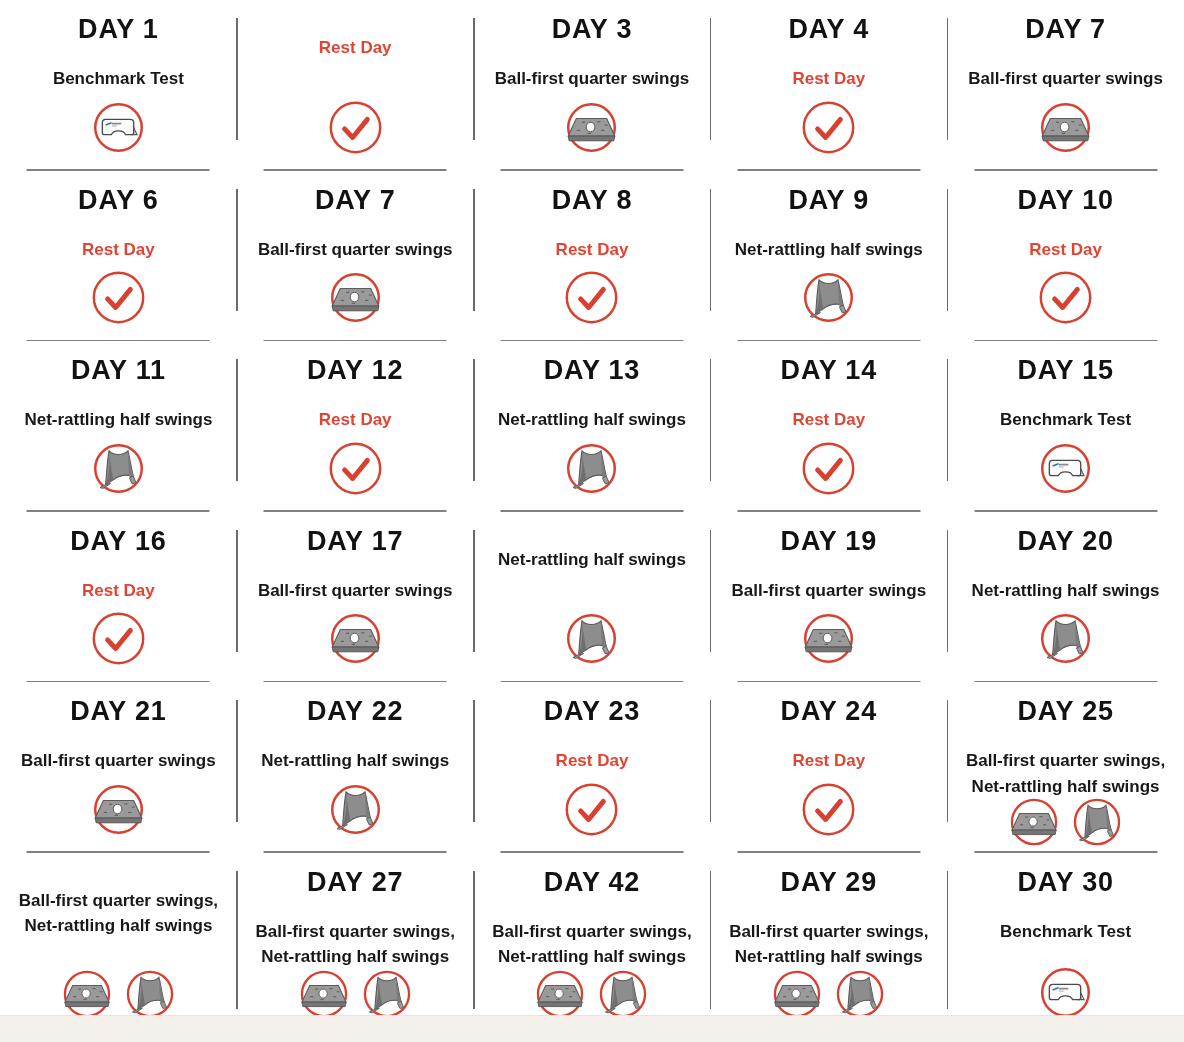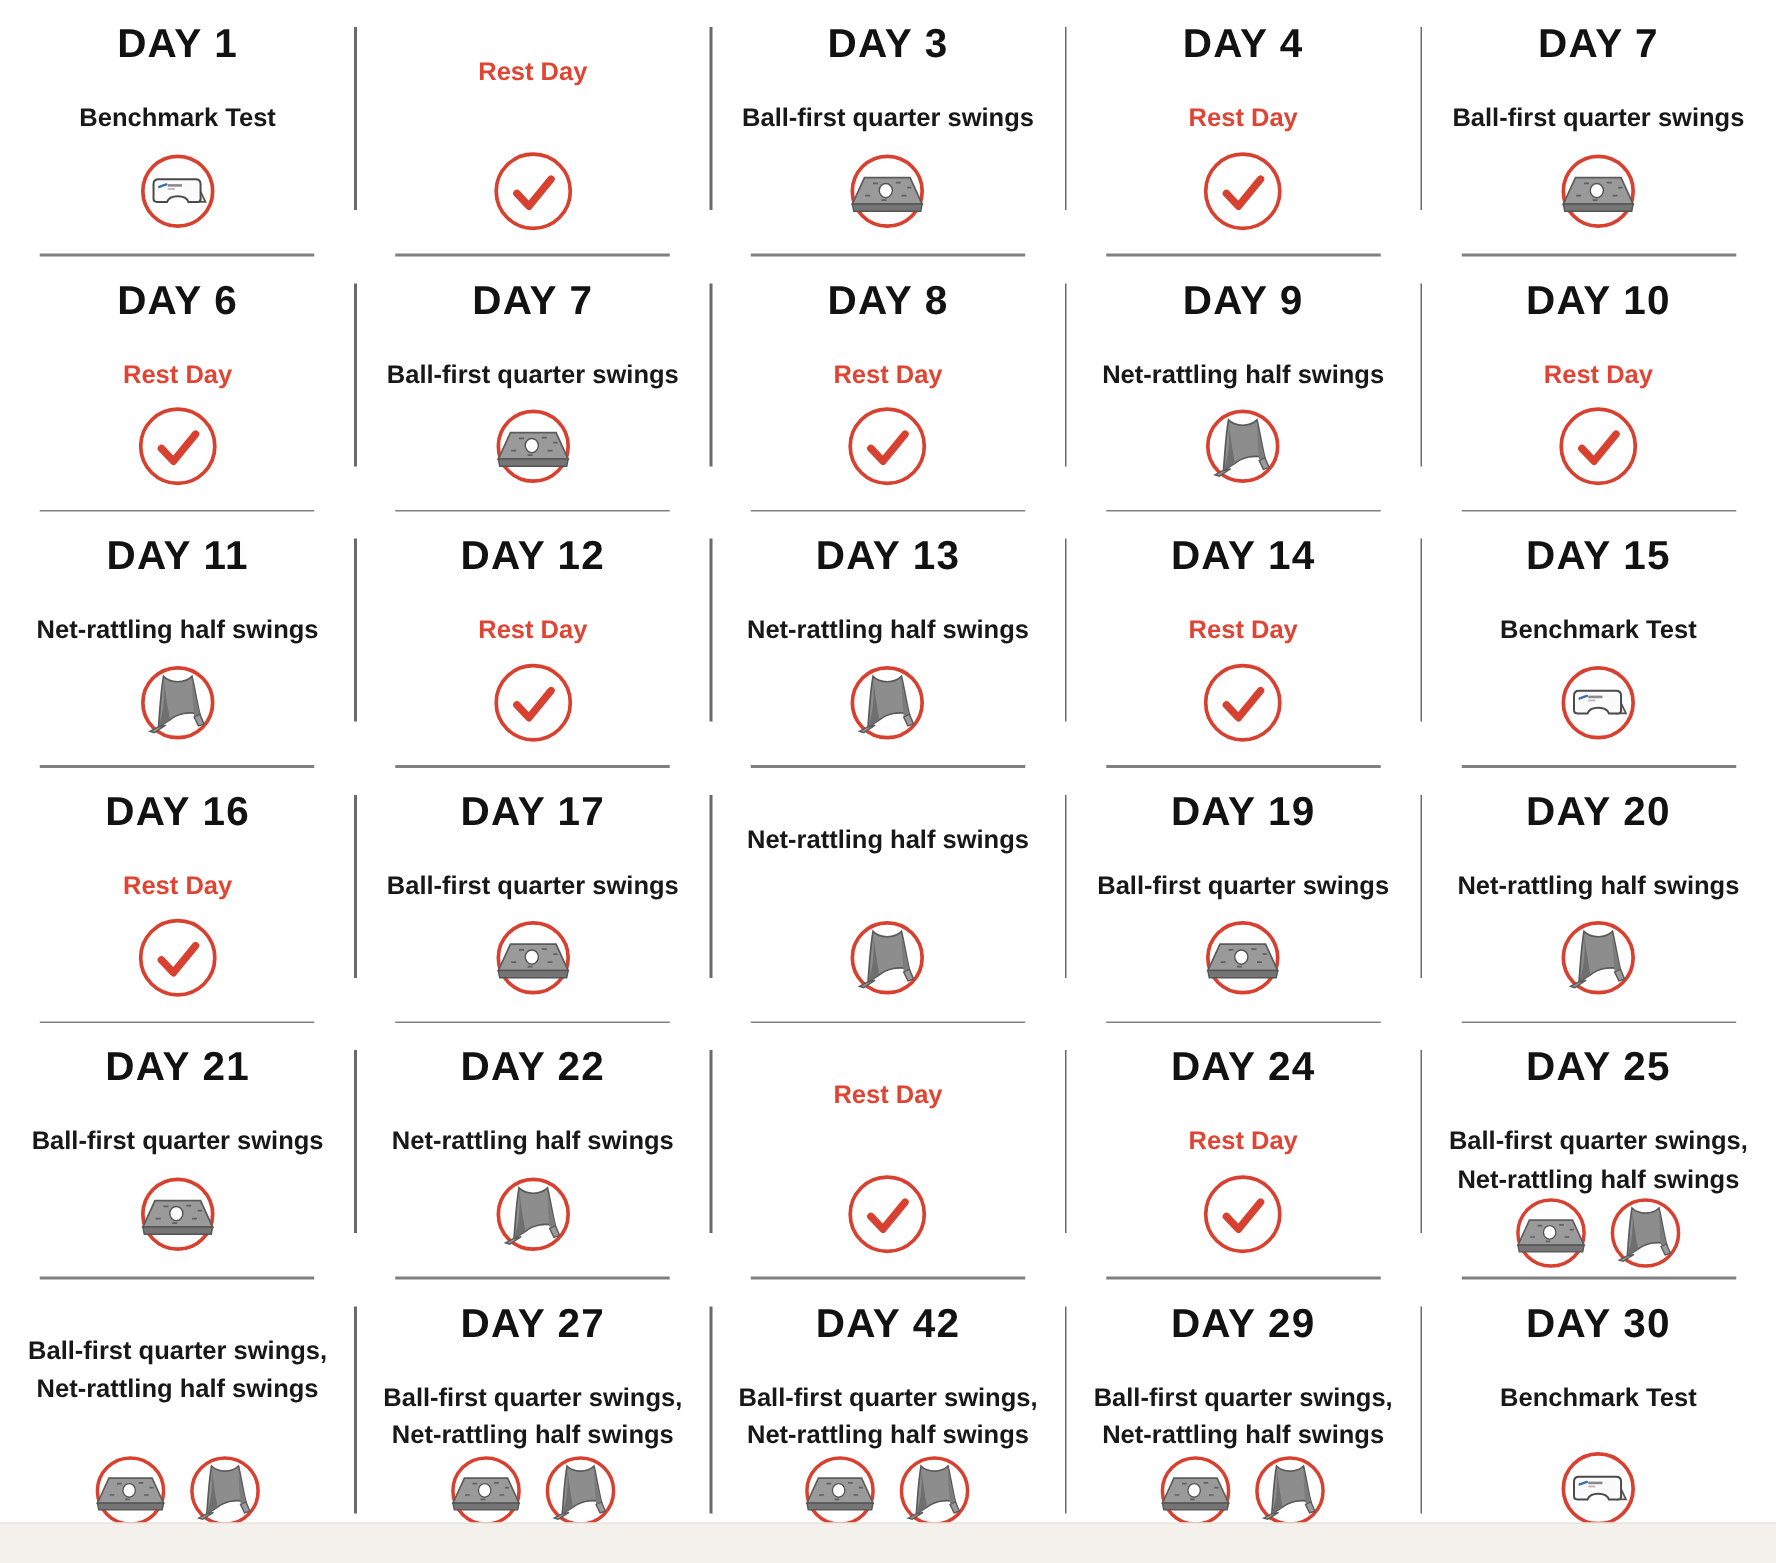--- a/index.html
+++ b/index.html
@@ -482,20 +482,21 @@
             <path d="M40 11.5 C41 20 43.5 30 45.5 38 L41.5 39.5 C40.5 30 40 20 40 11.5 Z" fill="#7c7c7c"></path>
             <path d="M16.5 47 L10.5 50 L13.5 51 L21.5 45.8 Z" fill="#9a9a9a" stroke="#5a5a5a" stroke-width="1"></path>
             <path d="M45.5 38 L48.5 45 L44.5 46.2 L41.5 40 Z" fill="#9a9a9a" stroke="#5a5a5a" stroke-width="1"></path>
           </svg>
         </span>
       </div>
     <div class="vline"></div>
     <div class="hline"></div>
   </div>
     <div class="cell">
+    <div class="day-title">DAY 23</div>
     <div class="day-subtitle rest">
         <div>Rest Day</div>
       </div>
     <div class="icons">
         <span class="icon">
           <svg viewBox="0 0 60 60">
             <circle cx="30" cy="30" r="26" fill="none" stroke="#d8402f" stroke-width="2.6"></circle>
             <path d="M18.5 31.5 L27 40.5 L42.5 21.5" fill="none" stroke="#d8402f" stroke-width="5.2" stroke-linecap="round" stroke-linejoin="round"></path>
           </svg>
         </span>

